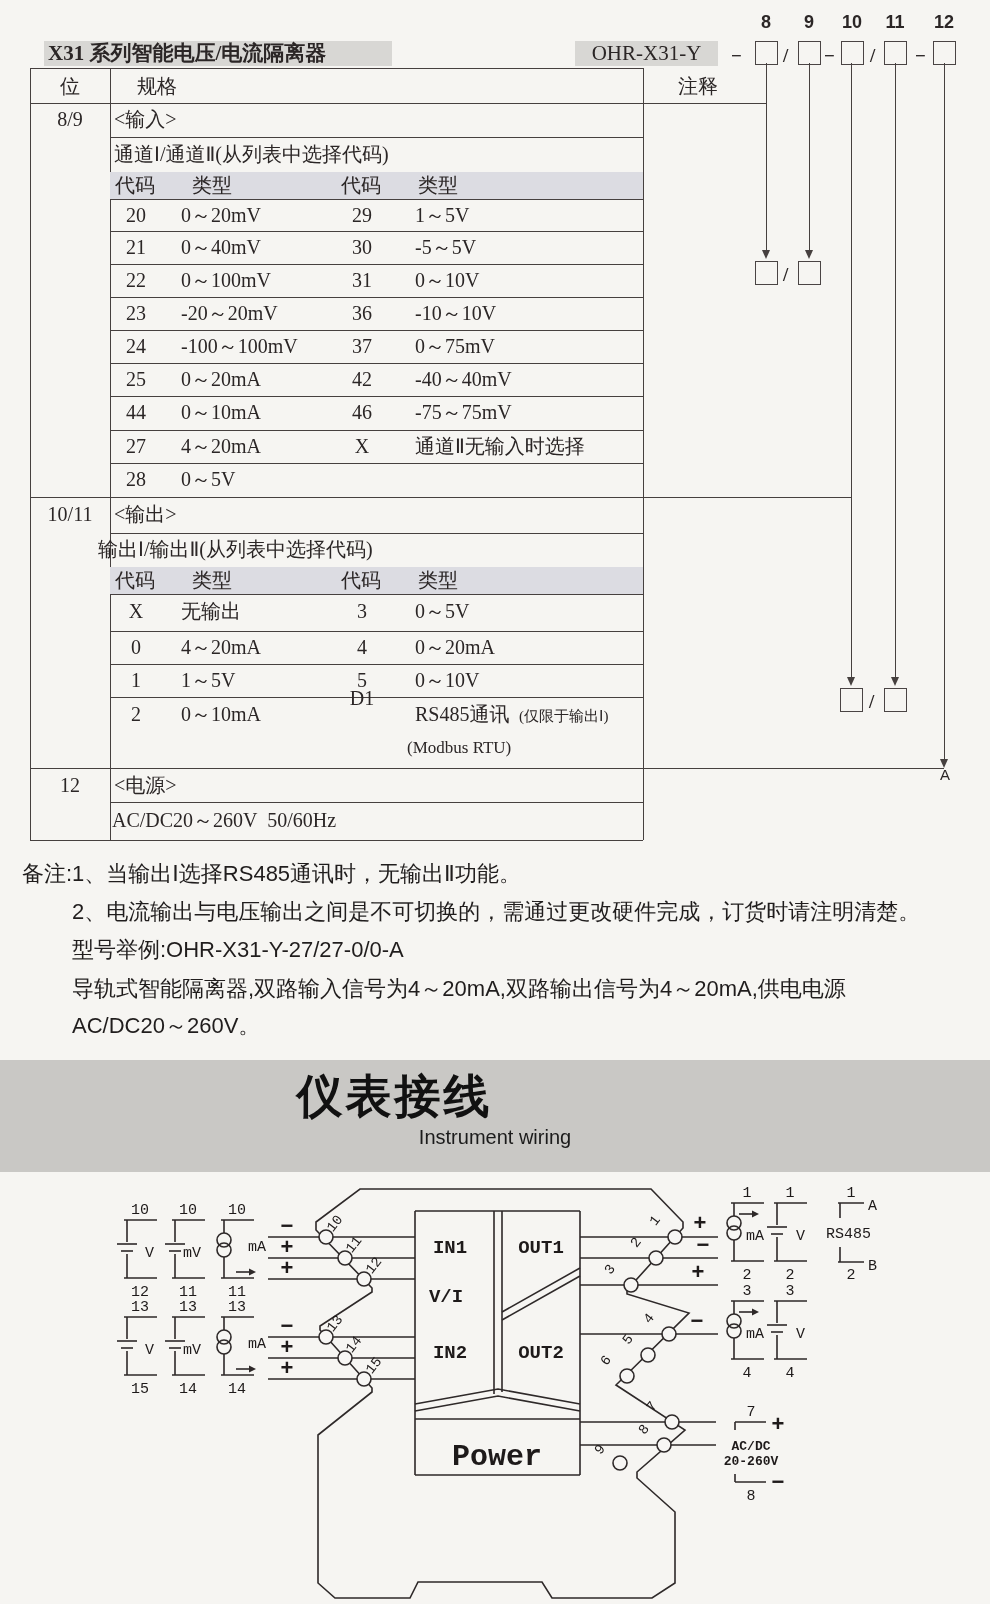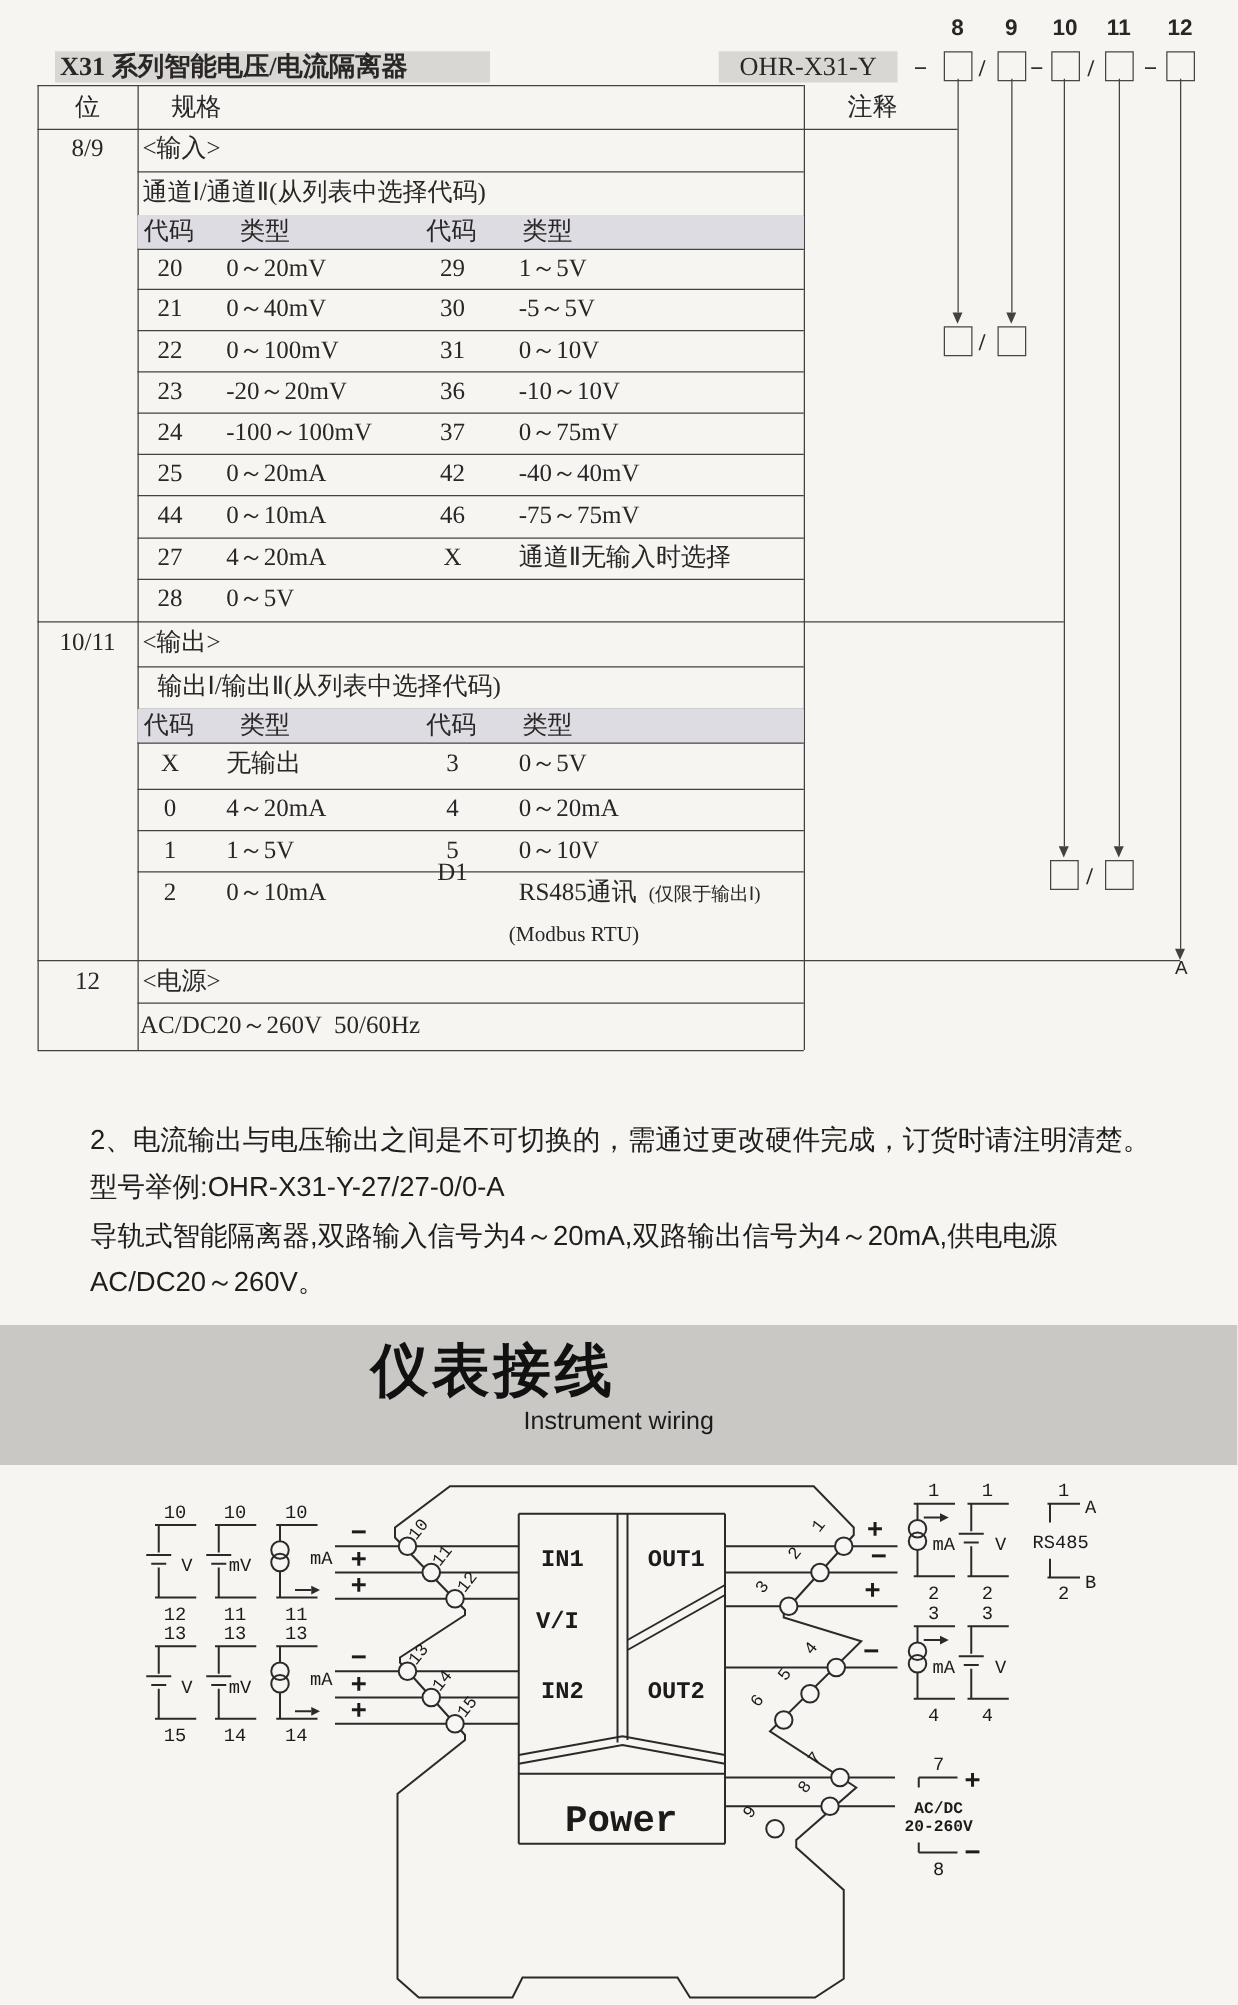--- a/index.html
+++ b/index.html
@@ -164,21 +164,21 @@
   <span class="cell ctr" style="left:112px;top:430px;width:48px">27</span>
   <span class="cell" style="left:181px;top:430px">4～20mA</span>
   <span class="cell ctr" style="left:338px;top:430px;width:48px">X</span>
   <span class="cell" style="left:415px;top:430px">通道Ⅱ无输入时选择</span>
 
   <span class="cell ctr" style="left:112px;top:463px;width:48px">28</span>
   <span class="cell" style="left:181px;top:463px">0～5V</span>
 
   <span class="cell ctr" style="left:30px;top:498px;width:80px">10/11</span>
   <span class="cell" style="left:114px;top:498px">&lt;输出&gt;</span>
-  <span class="cell" style="left:126px;top:533px">输出Ⅰ/输出Ⅱ(从列表中选择代码)</span>
+  <span class="cell" style="left:98px;top:533px">输出Ⅰ/输出Ⅱ(从列表中选择代码)</span>
   <span class="cell" style="left:115px;top:564px">代码</span>
   <span class="cell" style="left:192px;top:564px">类型</span>
   <span class="cell" style="left:341px;top:564px">代码</span>
   <span class="cell" style="left:418px;top:564px">类型</span>
 
   <span class="cell ctr" style="left:112px;top:595px;width:48px">X</span>
   <span class="cell" style="left:181px;top:595px">无输出</span>
   <span class="cell ctr" style="left:338px;top:595px;width:48px">3</span>
   <span class="cell" style="left:415px;top:595px">0～5V</span>
 
@@ -196,20 +196,21 @@
   <span class="cell" style="left:181px;top:698px">0～10mA</span>
   <span class="cell ctr" style="left:338px;top:682px;width:48px">D1</span>
   <span class="cell" style="left:415px;top:698px">RS485通讯</span>
   <span class="cell small" style="left:519px;top:700px">(仅限于输出Ⅰ)</span>
   <span class="cell" style="left:407px;top:731px;font-size:17px">(Modbus RTU)</span>
 
   <span class="cell ctr" style="left:30px;top:769px;width:80px">12</span>
   <span class="cell" style="left:114px;top:769px">&lt;电源&gt;</span>
   <span class="cell" style="left:112px;top:804px">AC/DC20～260V  50/60Hz</span>
 
+  <span class="note" style="left:22px;top:860px">备注:1、当输出Ⅰ选择RS485通讯时，无输出Ⅱ功能。</span>
   <span class="note" style="left:72px;top:898px">2、电流输出与电压输出之间是不可切换的，需通过更改硬件完成，订货时请注明清楚。</span>
   <span class="note" style="left:72px;top:936px">型号举例:OHR-X31-Y-27/27-0/0-A</span>
   <span class="note" style="left:72px;top:975px">导轨式智能隔离器,双路输入信号为4～20mA,双路输出信号为4～20mA,供电电源</span>
   <span class="note" style="left:72px;top:1012px">AC/DC20～260V。</span>
 
   <div class="band" style="top:1060px;height:112px"></div>
   <span class="band-title" style="top:1066px">仪表接线</span>
   <span class="band-sub" style="top:1126px">Instrument wiring</span>
 
   <svg width="990" height="444" viewBox="0 1160 990 444">

